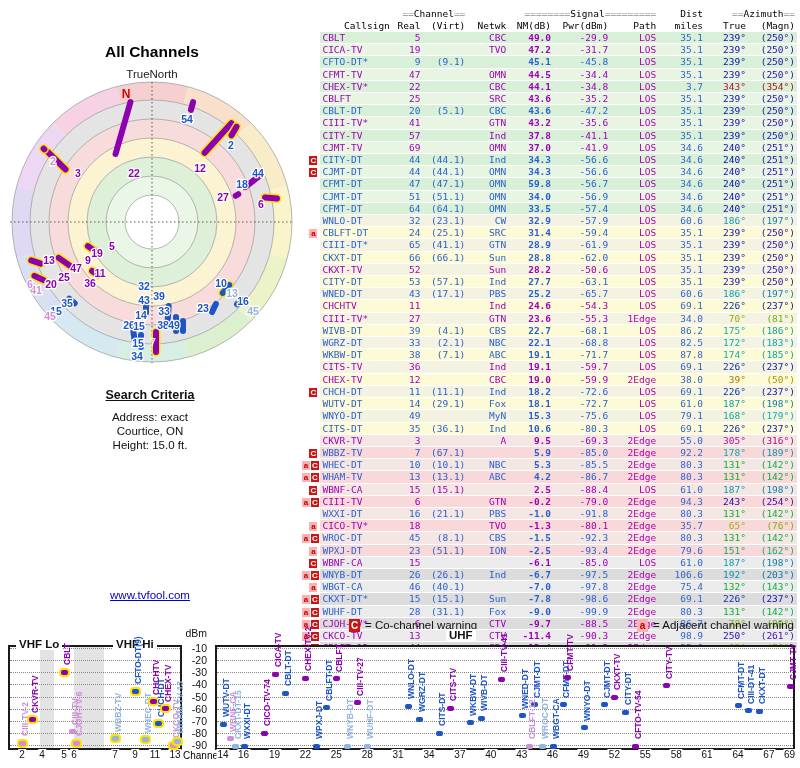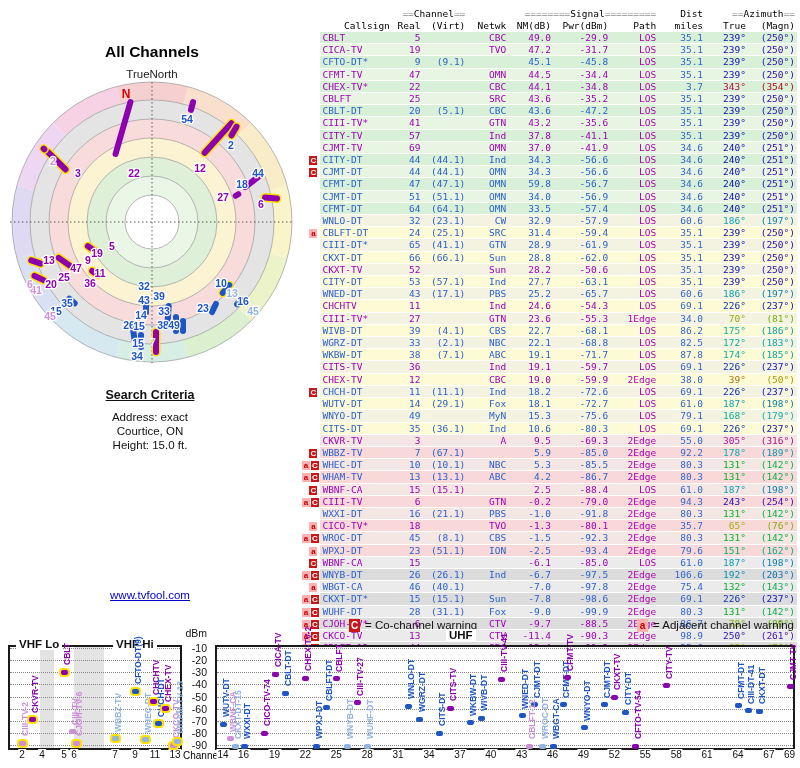--- a/index.html
+++ b/index.html
@@ -17,21 +17,21 @@
   .eq{color:#8a8a8a;}
   td.gut{background:#fff !important;text-align:left;padding:0 1px;}
   .wa,.wc{display:inline-block;width:8px;height:9px;font:bold 8px "Liberation Sans",sans-serif;
           text-align:center;line-height:9px;margin-right:1px;vertical-align:middle;}
   .wa{background:#ffb0b0;color:#bb0000;}
   .wc{background:#cc1515;color:#fff;}
   tr.g td{background:#d7f0d7;} tr.g.alt td{background:#e8f5e3;}
   tr.y td{background:#fdfad6;} tr.y.alt td{background:#f4f3e2;}
   tr.p td{background:#f8d8d8;} tr.p.alt td{background:#f4e7e3;}
   tr.gr td{background:#dcdcdc;} tr.gr.alt td{background:#ebebeb;}
-  td.nm{background-image:linear-gradient(rgba(110,110,110,.14),rgba(110,110,110,.14));}
+  td.nm{background-image:linear-gradient(rgba(110,110,110,.14),rgba(110,110,110,.14));font-weight:bold;}
   .ta{color:#a000b8;} .td{color:#2a5fd0;}
   td.path{color:#b000b0;} td.mi{color:#3366cc;}
   
   #criteria{position:absolute;left:45px;top:388px;width:210px;text-align:center;color:#111;}
   #criteria .t{font-weight:bold;text-decoration:underline;font-size:12.5px;margin-bottom:8px;}
   #criteria .ln{font-size:11.5px;line-height:14px;}
   #criteria .gap{height:24px;}
   #sitelink{position:absolute;left:60px;top:589px;width:180px;text-align:center;
             font-size:11.5px;color:#0000cc;text-decoration:underline;cursor:pointer;}
   

